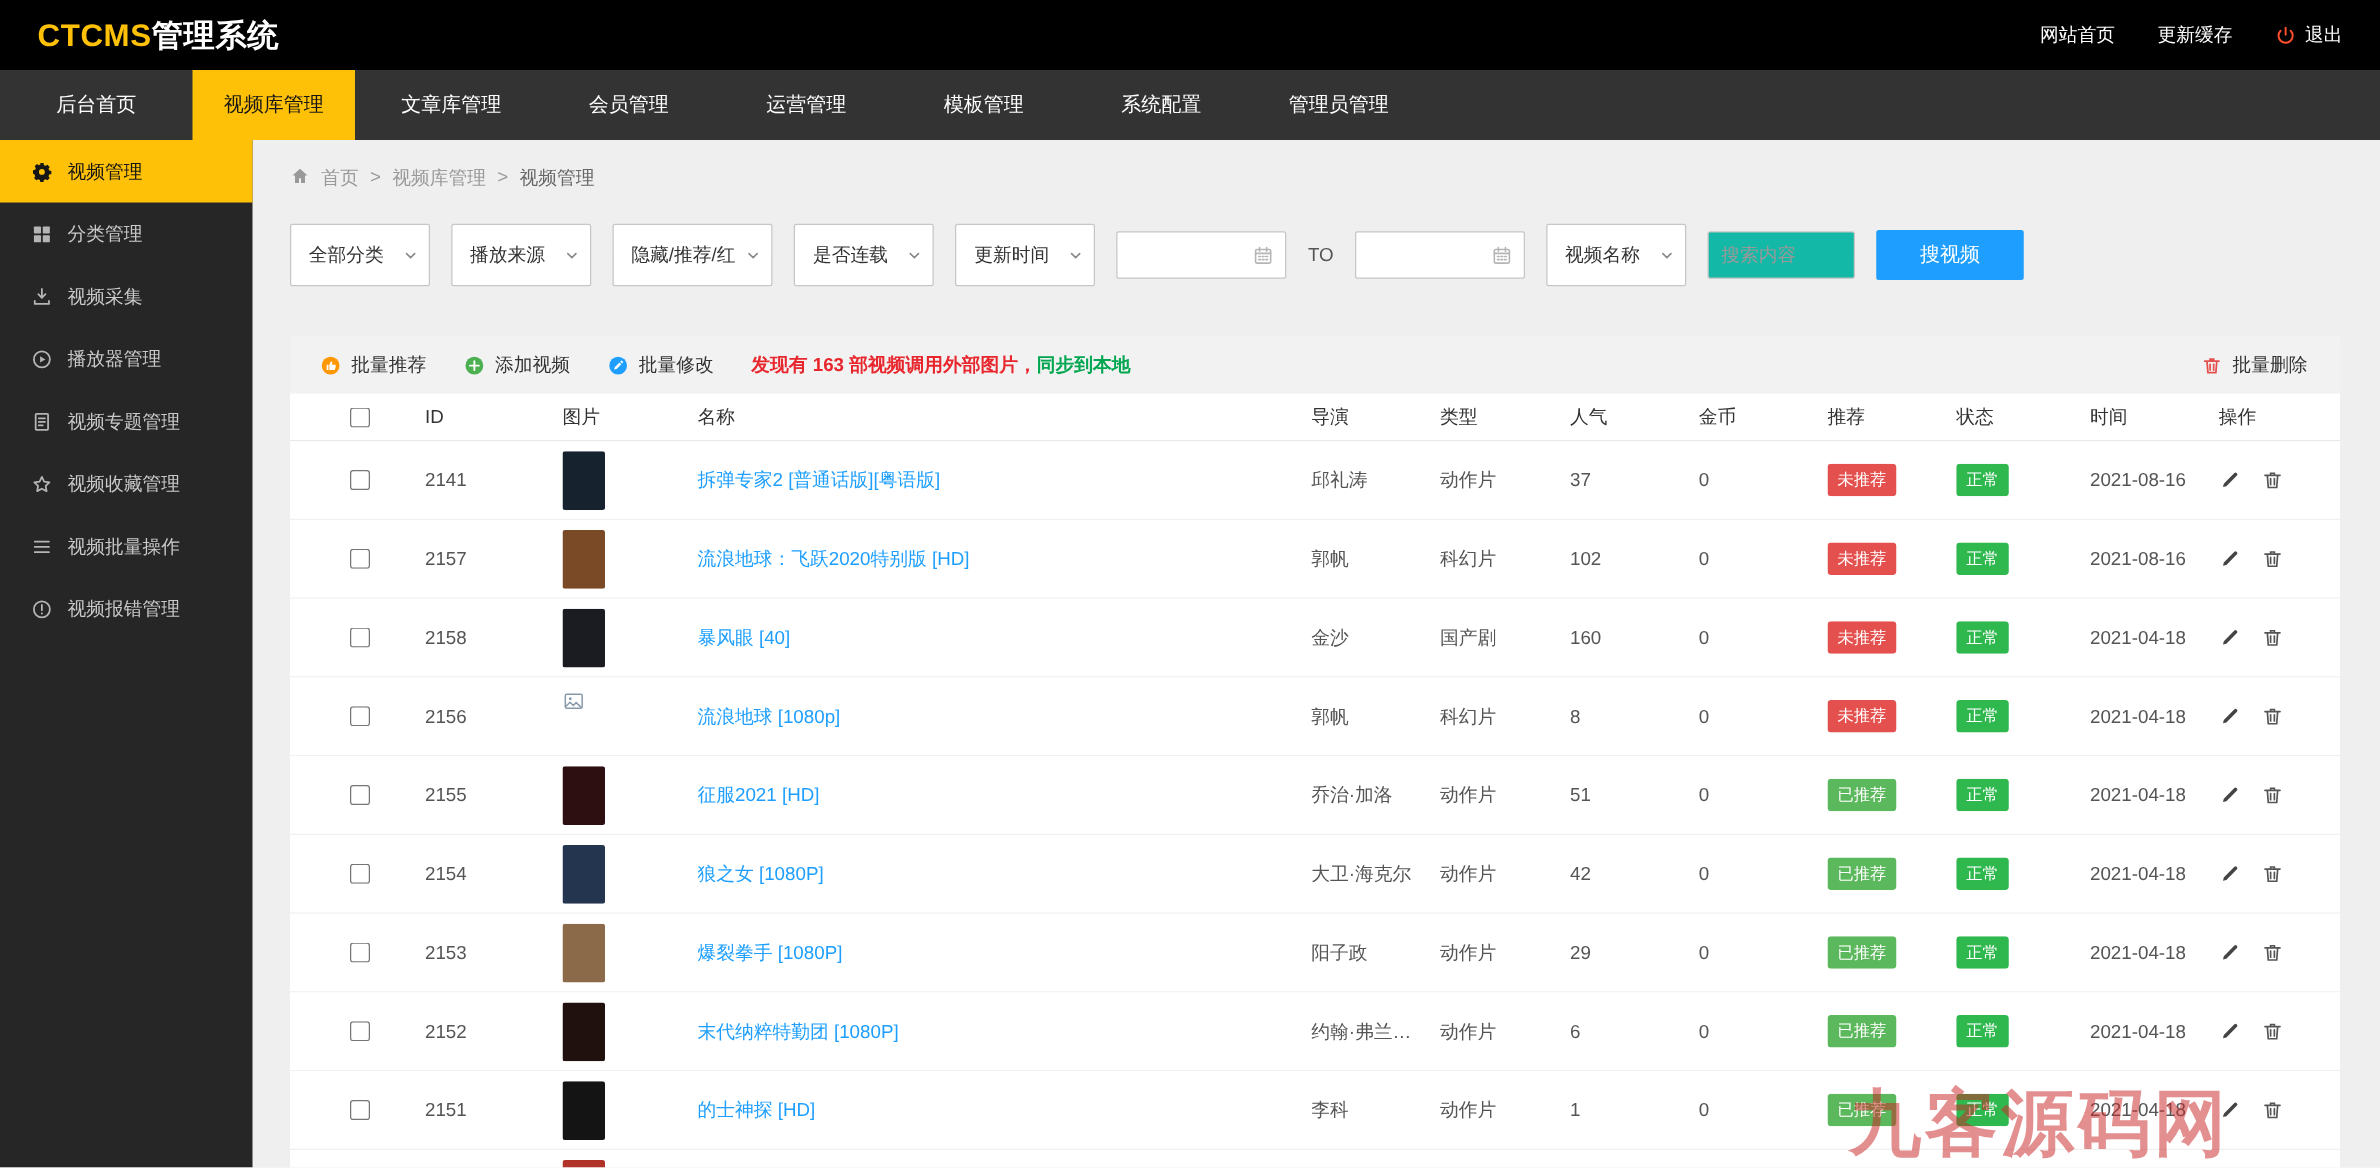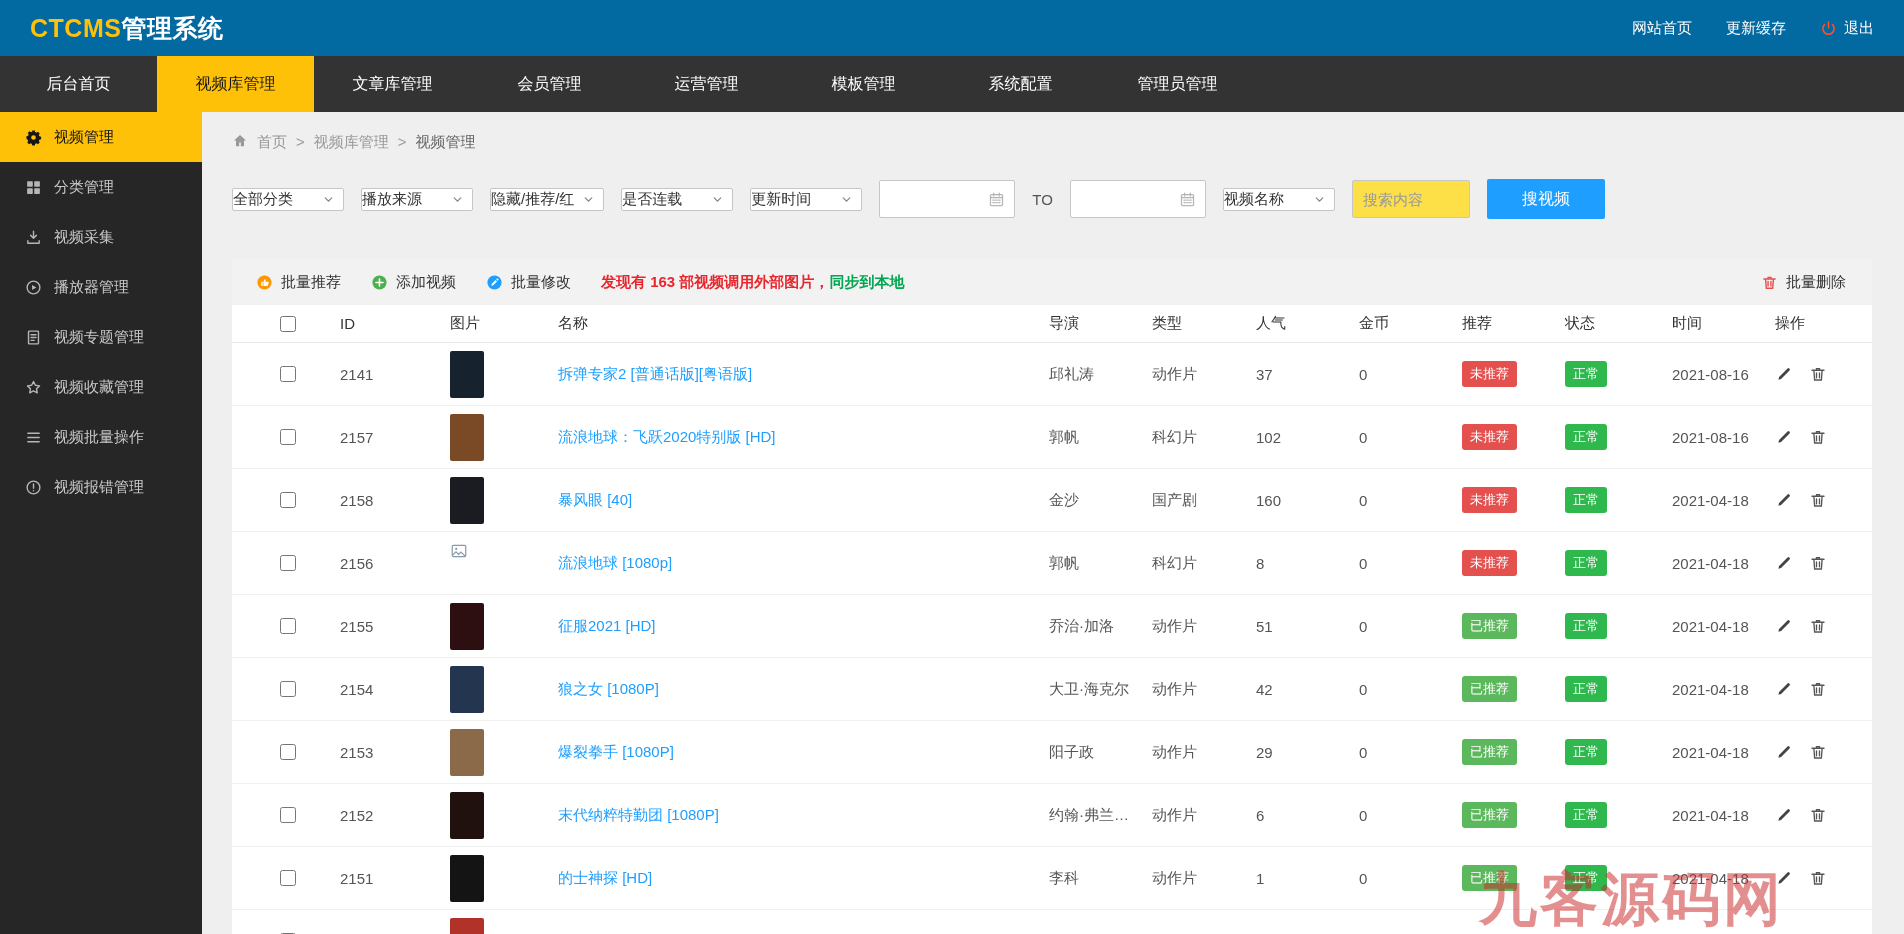--- a/index.html
+++ b/index.html
@@ -5,62 +5,62 @@
   :root{
     --accent:#ffc107; --link:#1e9fff; --notice_red:#e8262d; --notice_green:#00a650;
     --logout_icon:#ff4f2e; --watermark:#cc2a2a;
   }
   *{margin:0;padding:0;box-sizing:border-box;}
   html,body{width:1904px;height:934px;overflow:hidden;background:#efefef;
     font-family:"Liberation Sans","DejaVu Sans",sans-serif;position:relative;}
   svg{display:block;}
 
   
-  .topbar{height:56px;background:#0369a1;display:flex;align-items:center;justify-content:space-between;padding:0 30px;}
+  .topbar{height:56px;background:#000000;display:flex;align-items:center;justify-content:space-between;padding:0 30px;}
   .logo{font-size:25px;font-weight:700;color:#fff;letter-spacing:.5px;}
   .logo .brand{color:var(--accent);}
   .top-links{display:flex;align-items:center;gap:34px;font-size:15px;color:#fff;}
   .top-link{cursor:pointer;display:flex;align-items:center;gap:7px;}
   .icon-power svg{width:17px;height:17px;color:var(--logout_icon);}
 
   
   .navbar{height:56px;background:#333;display:flex;}
-  .nav-item{width:157px;display:flex;align-items:center;justify-content:center;color:#fff;font-size:16px;cursor:pointer;}
+  .nav-item{width:130px;display:flex;align-items:center;justify-content:center;color:#fff;font-size:16px;cursor:pointer;margin-left:12px;}
   .nav-item.active{background:var(--accent);color:#161616;}
 
   
   .layout{display:flex;height:822px;}
   .sidebar{width:202px;background:#262626;flex-shrink:0;}
   .side-item{height:50px;display:flex;align-items:center;gap:12px;padding-left:25px;color:#c9c9c9;font-size:15px;cursor:pointer;}
   .side-item .icon{color:#b5b5b5;}
   .side-item .icon svg{width:17px;height:17px;}
   .side-item.active{background:var(--accent);color:#161616;}
   .side-item.active .icon{color:#161616;}
   .main{flex:1;padding:0 32px 0 30px;overflow:hidden;}
 
   
   .breadcrumb{margin-top:21px;display:flex;gap:9px;font-size:15px;color:#999;}
   .breadcrumb .icon svg{width:16px;height:16px;color:#999;}
   .breadcrumb .crumb{cursor:pointer;}
   .breadcrumb .current{color:#666;}
 
   
   .filters{margin-top:27px;display:flex;align-items:center;gap:17px;}
-  .select{height:23px;min-width:112px;background:#fff;border:1px solid #c6c6c6;border-radius:2px;
-    display:flex;align-items:center;justify-content:space-between;gap:8px;padding:0 8px 0 0;
+  .select{height:50px;min-width:112px;background:#fff;border:1px solid #c6c6c6;border-radius:2px;
+    display:flex;align-items:center;justify-content:space-between;gap:8px;padding:0 8px 0 14px;
     font-size:15px;color:#333;cursor:pointer;white-space:nowrap;}
   .select .chev{color:#888;}
   .select .chev svg{width:13px;height:13px;}
   .date-input{width:136px;height:38px;background:#fff;border:1px solid #c6c6c6;border-radius:2px;
     display:flex;align-items:center;justify-content:flex-end;padding:0 9px;cursor:text;}
   .date-input .icon{color:#b5b5b5;}
   .date-input .icon svg{width:17px;height:17px;}
   .to{font-size:15px;color:#555;}
   .search-input{width:118px;height:38px;border:1px solid #c6c6c6;border-radius:2px;padding:0 10px;
-    font-size:15px;color:#333;outline:none;font-family:inherit;background:#fde047;}
+    font-size:15px;color:#333;outline:none;font-family:inherit;background:#14b8a6;}
   .search-input::placeholder{color:#999;}
   .search-btn{width:118px;height:40px;background:var(--link);color:#fff;border:none;border-radius:2px;
     font-size:16px;cursor:pointer;font-family:inherit;}
 
   
   .card{margin-top:40px;background:#fff;}
   .toolbar{height:46px;background:#f2f2f2;display:flex;align-items:center;justify-content:space-between;
     padding:0 26px 0 24px;font-size:15px;color:#333;}
   .tleft{display:flex;align-items:center;gap:30px;}
   .tool{display:flex;align-items:center;gap:8px;cursor:pointer;white-space:nowrap;}

